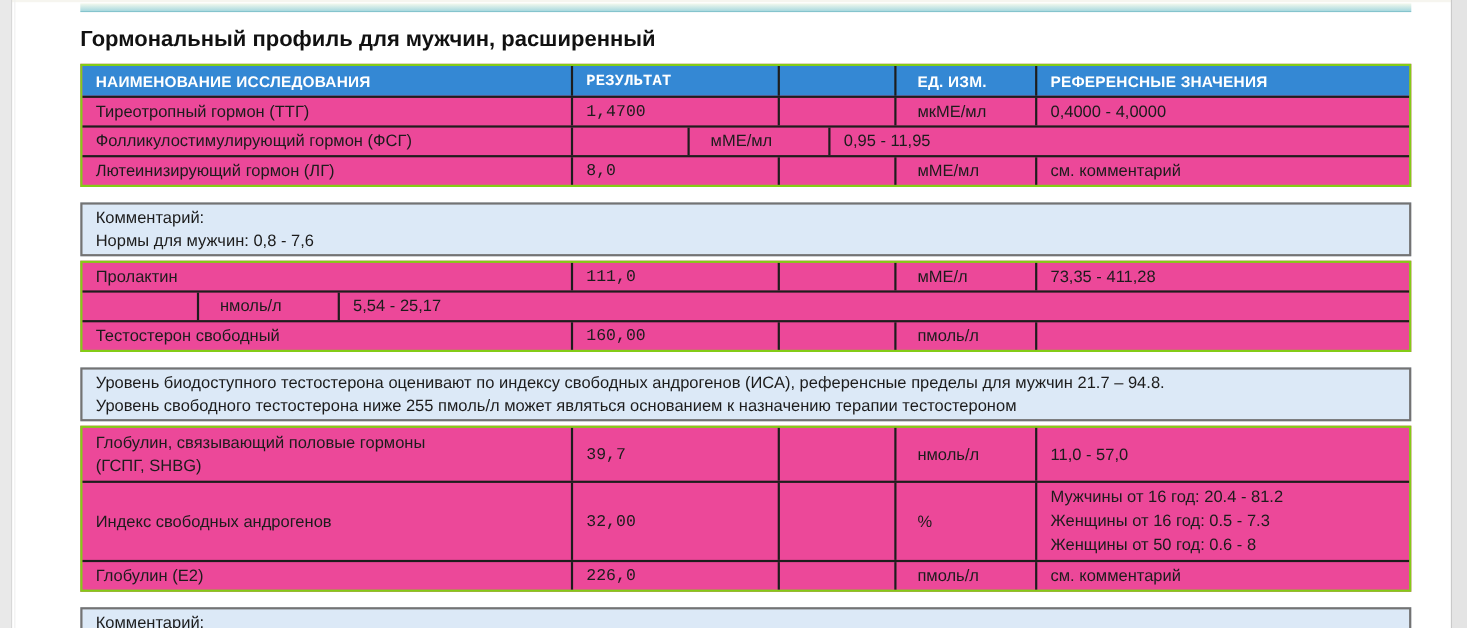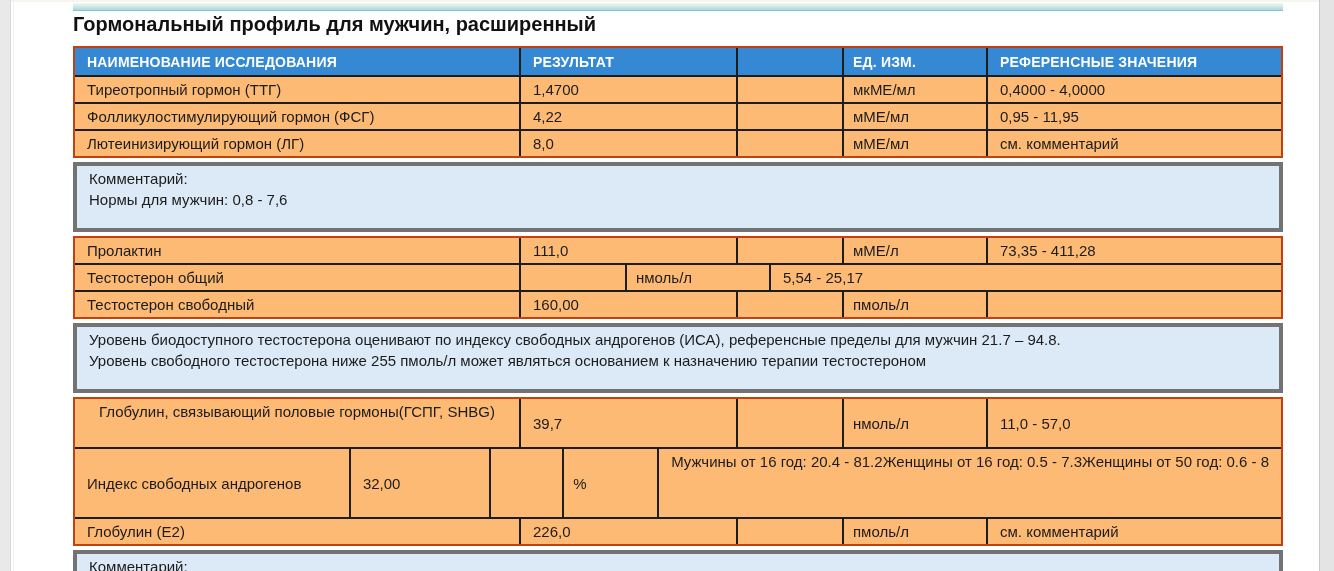--- a/index.html
+++ b/index.html
@@ -8,41 +8,41 @@
     background:#ffffff;color:#1c1c1c;
     font-family:"Liberation Sans","DejaVu Sans",sans-serif;
   }
   .top-edge{position:absolute;top:0;left:0;width:1334px;height:2px;background:#f6f5ef;}
   .gutter-left{position:absolute;left:0;top:0;width:10px;height:571px;background:#e9e9e9;border-right:1px solid #d8d8d8;}
   .hairline-left{position:absolute;left:13px;top:0;width:1px;height:571px;background:#f0f0f0;}
   .gutter-right{position:absolute;right:0;top:0;width:14px;height:571px;background:#e4e4e4;border-left:1px solid #c9c9c9;}
 
   .content{position:absolute;left:73px;top:3px;width:1210px;}
   .accent-line{height:7px;background:linear-gradient(#f4f9ee,#a9d9df);border-bottom:1px solid #85c4cd;}
-  .page-title{margin:0 0 9px 0;font-size:20px;font-weight:bold;color:#111;line-height:26px;}
+  .page-title{margin:12px 0 9px 0;font-size:20px;font-weight:bold;color:#111;line-height:26px;}
 
-  .tbl-block{border:2px solid #c2410c;background:#fdba74;margin-bottom:4px;}
+  .tbl-block{border:2px solid #84cc16;background:#ec4899;margin-bottom:14px;}
   .t-row{display:flex;border-top:2px solid #1d1d1d;min-height:25px;font-size:15px;}
   .t-row:first-child{border-top:none;}
   .cell{box-sizing:border-box;padding:2px 12px;display:flex;align-items:center;}
   .c1{width:446px;border-right:2px solid #1d1d1d;}
-  .c2{width:217px;border-right:2px solid #1d1d1d;}
+  .c2{width:188px;border-right:2px solid #1d1d1d;font-family:Liberation Mono, monospace;}
   .c3{width:106px;border-right:2px solid #1d1d1d;}
-  .c4{width:144px;border-right:2px solid #1d1d1d;padding-left:9px;}
+  .c4{width:128px;border-right:2px solid #1d1d1d;padding-left:19px;}
   .c5{flex:1;}
   .header-row{background:#3488d4;color:#ffffff;font-weight:bold;font-size:14px;min-height:27px;letter-spacing:0.2px;}
   .h48{min-height:48px;}
   .h68{min-height:68px;}
-  .multi{flex-direction:row;align-items:flex-start;justify-content:center;line-height:21px;}
+  .multi{flex-direction:column;align-items:flex-start;justify-content:center;line-height:21px;}
   .multi div{white-space:nowrap;}
   .ref3{line-height:22px;}
 
   .comment-block{
-    border:4px solid #737373;background:#dce9f7;margin-bottom:4px;
-    padding:2px 12px 18px 12px;font-size:15px;line-height:21px;
+    border:2px solid #737373;background:#dce9f7;margin-bottom:4px;
+    padding:2px 12px 1px 12px;font-size:15px;line-height:21px;
   }
 </style>
 </head>
 <body>
 
 <div class="top-edge"></div>
 <div class="gutter-left"></div>
 <div class="hairline-left"></div>
 <div class="gutter-right"></div>
 
@@ -61,21 +61,20 @@
     </div>
     <div class="t-row">
       <div class="cell c1">Тиреотропный гормон (ТТГ)</div>
       <div class="cell c2">1,4700</div>
       <div class="cell c3"></div>
       <div class="cell c4">мкМЕ/мл</div>
       <div class="cell c5">0,4000 - 4,0000</div>
     </div>
     <div class="t-row">
       <div class="cell c1">Фолликулостимулирующий гормон (ФСГ)</div>
-      <div class="cell c2">4,22</div>
       <div class="cell c3"></div>
       <div class="cell c4">мМЕ/мл</div>
       <div class="cell c5">0,95 - 11,95</div>
     </div>
     <div class="t-row">
       <div class="cell c1">Лютеинизирующий гормон (ЛГ)</div>
       <div class="cell c2">8,0</div>
       <div class="cell c3"></div>
       <div class="cell c4">мМЕ/мл</div>
       <div class="cell c5">см. комментарий</div>
@@ -89,21 +88,20 @@
 
   <div class="tbl-block">
     <div class="t-row">
       <div class="cell c1">Пролактин</div>
       <div class="cell c2">111,0</div>
       <div class="cell c3"></div>
       <div class="cell c4">мМЕ/л</div>
       <div class="cell c5">73,35 - 411,28</div>
     </div>
     <div class="t-row">
-      <div class="cell c1">Тестостерон общий</div>
       <div class="cell c3"></div>
       <div class="cell c4">нмоль/л</div>
       <div class="cell c5">5,54 - 25,17</div>
     </div>
     <div class="t-row">
       <div class="cell c1">Тестостерон свободный</div>
       <div class="cell c2">160,00</div>
       <div class="cell c3"></div>
       <div class="cell c4">пмоль/л</div>
       <div class="cell c5"></div>

